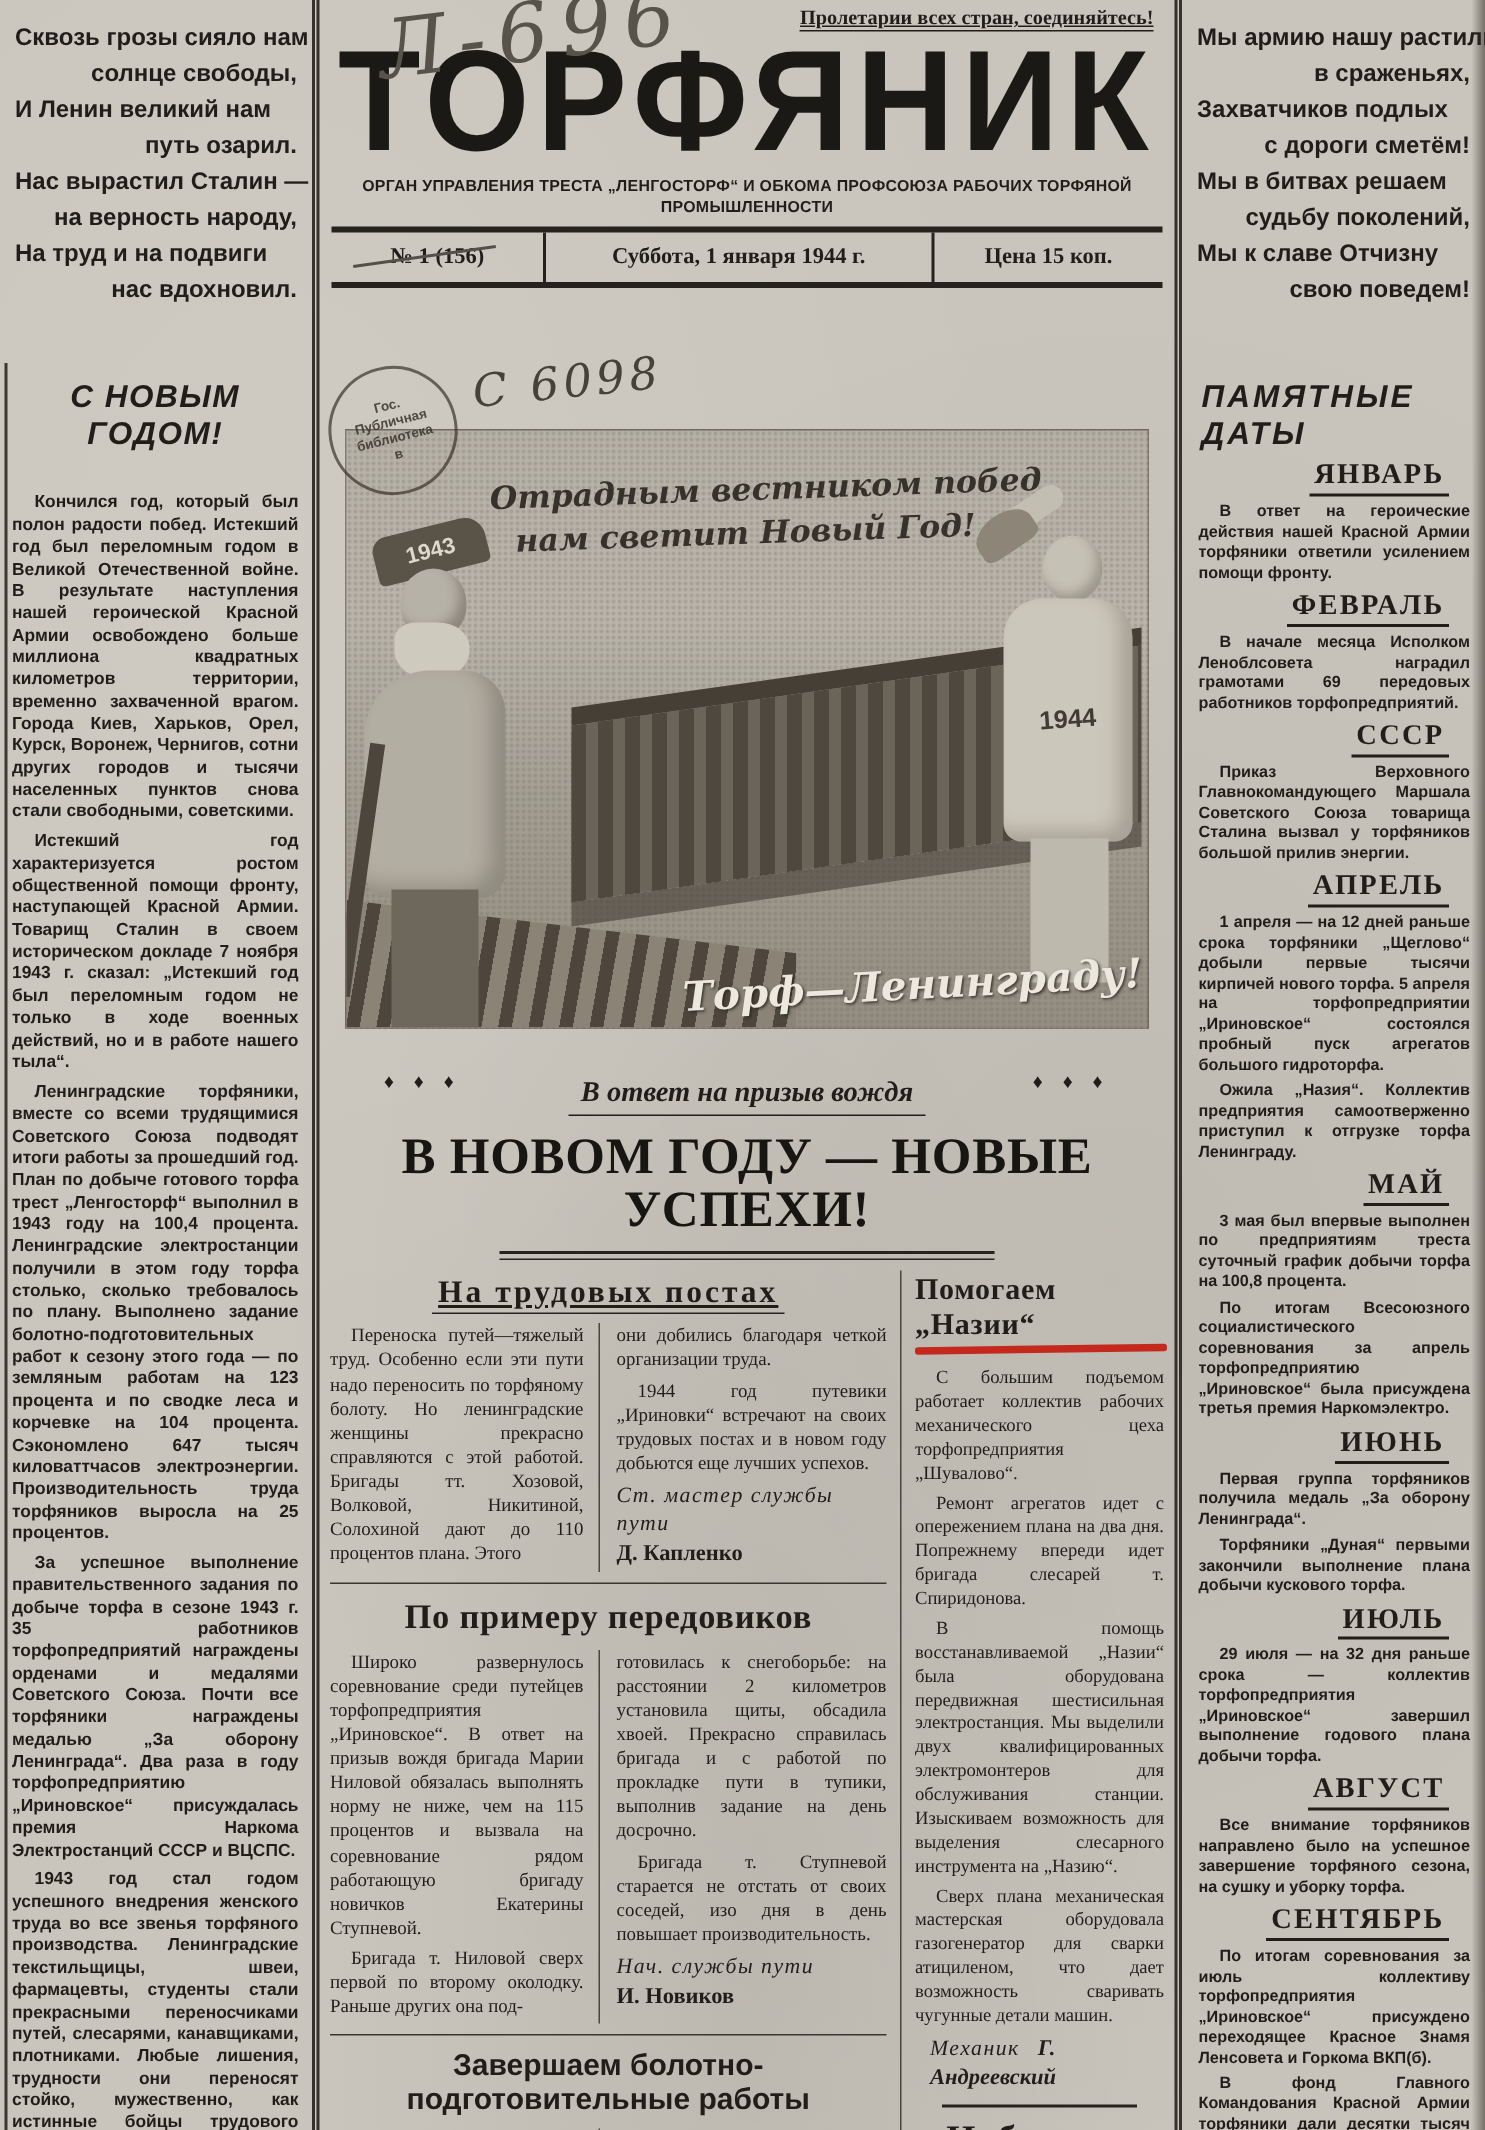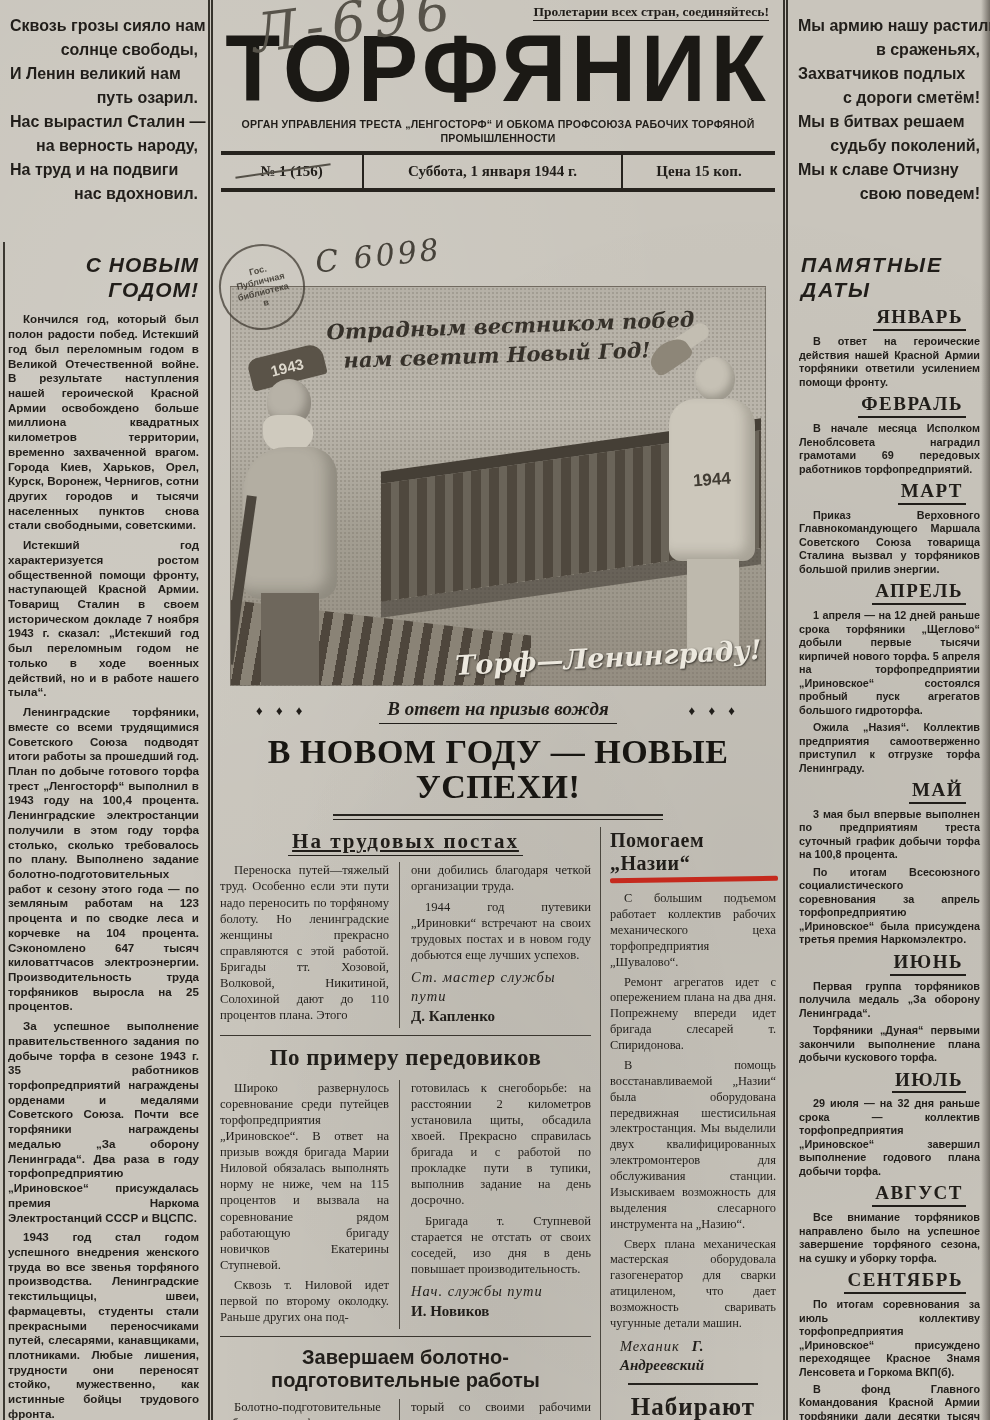--- a/index.html
+++ b/index.html
@@ -16,40 +16,40 @@
   
   .top-band{display:grid;grid-template-columns:213px 570px 207px;height:236px;}
   .poem{padding:14px 8px 0 10px;}
   .poem-left{border-right:5px double #36332c;}
   .poem-right{border-left:5px double #36332c;}
   .poem-line{font:bold 16px/1.5 "Liberation Sans",sans-serif;white-space:nowrap;}
   .poem-line.cont{text-align:right;padding-right:2px;}
 
   .masthead{position:relative;padding:4px 8px 0;}
   .slogan{text-align:right;font:bold 13.5px/1.2 "Liberation Serif",serif;padding-right:6px;}
-  .slogan span{border-bottom:1px solid #211e1a;padding-bottom:1px;}
+  .slogan span{border-bottom:1px solid #211e1a;padding-bottom:1px;text-decoration:underline;}
   .nameplate{margin:4px 0 0;text-align:center;font:900 90px/0.98 "Liberation Sans",sans-serif;
     letter-spacing:5px;transform:scaleY(1.06);color:#1b1915;}
   .subtitle{margin-top:6px;text-align:center;font:bold 10.6px/1.25 "Liberation Sans",sans-serif;letter-spacing:.2px;}
   .dateline{margin-top:6px;border-top:4px solid #26231e;border-bottom:4px solid #26231e;
     display:flex;align-items:stretch;font:bold 15px/1 "Liberation Serif",serif;}
   .dl-cell{padding:9px 4px;text-align:center;}
   .dl-issue{flex:0 0 24%;position:relative;}
   .issue-strike{position:absolute;left:10%;top:46%;width:68%;height:2px;background:#545047;transform:rotate(-8deg);}
   .dl-date{flex:1 1 auto;border-left:2px solid #26231e;border-right:2px solid #26231e;}
   .dl-price{flex:0 0 26%;}
   .handwriting{position:absolute;top:-10px;left:252px;z-index:6;font:italic 54px "DejaVu Serif",serif;
     color:#57534a;letter-spacing:8px;transform:rotate(-7deg);}
 
   
   .main-band{display:grid;grid-template-columns:213px 570px 207px;height:1184px;}
 
   .left-col{border-right:5px double #36332c;padding:4px 9px 0 8px;position:relative;overflow:hidden;}
   .left-col::before{content:"";position:absolute;left:3px;top:6px;bottom:0;width:2px;background:#3b3831;}
-  .nyg-title{font:italic bold 21px/1.2 "Liberation Sans",sans-serif;text-align:right;letter-spacing:1px;margin:12px 0 10px;}
+  .nyg-title{font:italic bold 21px/1.2 "Liberation Sans",sans-serif;text-align:center;letter-spacing:1px;margin:12px 0 26px;}
   .left-col p{font:bold 11.6px/1.27 "Liberation Sans",sans-serif;text-align:justify;text-indent:15px;margin:0 0 5px;}
 
   .center-col{position:relative;padding:0 7px;overflow:hidden;}
 
   .illustration{position:relative;margin:50px 10px 0;height:398px;overflow:hidden;
     border:1px solid rgba(70,65,55,.45);
     background:
       radial-gradient(circle, rgba(110,104,93,.28) 1px, transparent 1.5px),
       linear-gradient(180deg,#b6b1a7 0%,#bab5ab 32%,#a39e92 62%,#948d81 100%);
     background-size:4px 4px,100% 100%;}
@@ -88,21 +88,21 @@
 
   .stamp{position:absolute;top:8px;left:6px;width:82px;height:82px;border:2px solid rgba(55,50,42,.7);
     border-radius:50%;display:flex;flex-direction:column;align-items:center;justify-content:center;
     transform:rotate(-14deg);color:rgba(55,50,42,.85);z-index:4;}
   .stamp div{font:bold 9px/1.2 "Liberation Sans",sans-serif;}
   .catalog{position:absolute;top:2px;left:102px;font:italic 30px "DejaVu Serif",serif;color:#46423a;
     transform:rotate(-6deg);letter-spacing:3px;z-index:4;}
 
   .kicker{display:flex;justify-content:space-between;align-items:center;padding:0 36px;margin-top:12px;}
   .diamonds{font-size:13px;letter-spacing:5px;color:#211e1a;}
-  .kicker-text{font:italic bold 19px/1.2 "Liberation Serif",serif;border-bottom:1.5px solid #211e1a;padding:0 8px 2px;}
+  .kicker-text{font:italic bold 19px/1.2 "Liberation Serif",serif;border-bottom:1.5px solid #211e1a;padding:0 8px 2px;margin-top:20px;}
 
   .main-headline{margin:10px 0 0;text-align:center;font:bold 34px/1.05 "Liberation Serif",serif;letter-spacing:.5px;color:#181612;}
   .headline-rule{width:330px;margin:9px auto 7px;height:3px;border-top:2px solid #26231e;border-bottom:1px solid #26231e;}
 
   .articles{display:grid;grid-template-columns:1fr 176px;column-gap:9px;align-items:start;}
   .col-c{border-left:1.5px solid #4a463e;padding-left:9px;}
 
   .zone-ab .article + .article{border-top:1.5px solid #3a362f;padding-top:7px;margin-top:7px;}
   .h-trud{text-align:center;margin:2px 0 8px;}
   .h-trud span{font:bold 21px/1.2 "Liberation Serif",serif;letter-spacing:2px;border-bottom:1.5px solid #26231e;padding:0 4px 2px;text-decoration:underline;}
@@ -255,21 +255,21 @@
                 </div>
               </div>
             </div>
           </div>
 
           <div class="article">
             <h3 class="h-primer">По примеру передовиков</h3>
             <div class="cols2">
               <div class="c1">
                 <p class="body">Широко развернулось соревнование среди путейцев торфопредприятия „Ириновское“. В ответ на призыв вождя бригада Марии Ниловой обязалась выполнять норму не ниже, чем на 115 процентов и вызвала на соревнование рядом работающую бригаду новичков Екатерины Ступневой.</p>
-                <p class="body">Сквозь т. Ниловой идет первой по второму околодку. Раньше других она под-</p>
+                <p class="body">Бригада т. Ниловой сверх первой по второму околодку. Раньше других она под-</p>
               </div>
               <div class="c2">
                 <p class="body noind">готовилась к снегоборьбе: на расстоянии 2 километров установила щиты, обсадила хвоей. Прекрасно справилась бригада и с работой по прокладке пути в тупики, выполнив задание на день досрочно.</p>
                 <p class="body">Бригада т. Ступневой старается не отстать от своих соседей, изо дня в день повышает производительность.</p>
                 <div class="sig">
                   <span class="role">Нач. службы пути</span>
                   <span class="name">И. Новиков</span>
                 </div>
               </div>
             </div>
@@ -314,21 +314,21 @@
 
     <aside class="right-col">
       <h2 class="pd-title">ПАМЯТНЫЕ ДАТЫ</h2>
 
       <h3 class="month">ЯНВАРЬ</h3>
       <p>В ответ на героические действия нашей Красной Армии торфяники ответили усилением помощи фронту.</p>
 
       <h3 class="month">ФЕВРАЛЬ</h3>
       <p>В начале месяца Исполком Леноблсовета наградил грамотами 69 передовых работников торфопредприятий.</p>
 
-      <h3 class="month">МАРТ</h3>
+      <h3 class="month">СССР</h3>
       <p>Приказ Верховного Главнокомандующего Маршала Советского Союза товарища Сталина вызвал у торфяников большой прилив энергии.</p>
 
       <h3 class="month">АПРЕЛЬ</h3>
       <p>1 апреля — на 12 дней раньше срока торфяники „Щеглово“ добыли первые тысячи кирпичей нового торфа. 5 апреля на торфопредприятии „Ириновское“ состоялся пробный пуск агрегатов большого гидроторфа.</p>
       <p>Ожила „Назия“. Коллектив предприятия самоотверженно приступил к отгрузке торфа Ленинграду.</p>
 
       <h3 class="month">МАЙ</h3>
       <p>3 мая был впервые выполнен по предприятиям треста суточный график добычи торфа на 100,8 процента.</p>
       <p>По итогам Всесоюзного социалистического соревнования за апрель торфопредприятию „Ириновское“ была присуждена третья премия Наркомэлектро.</p>
 

